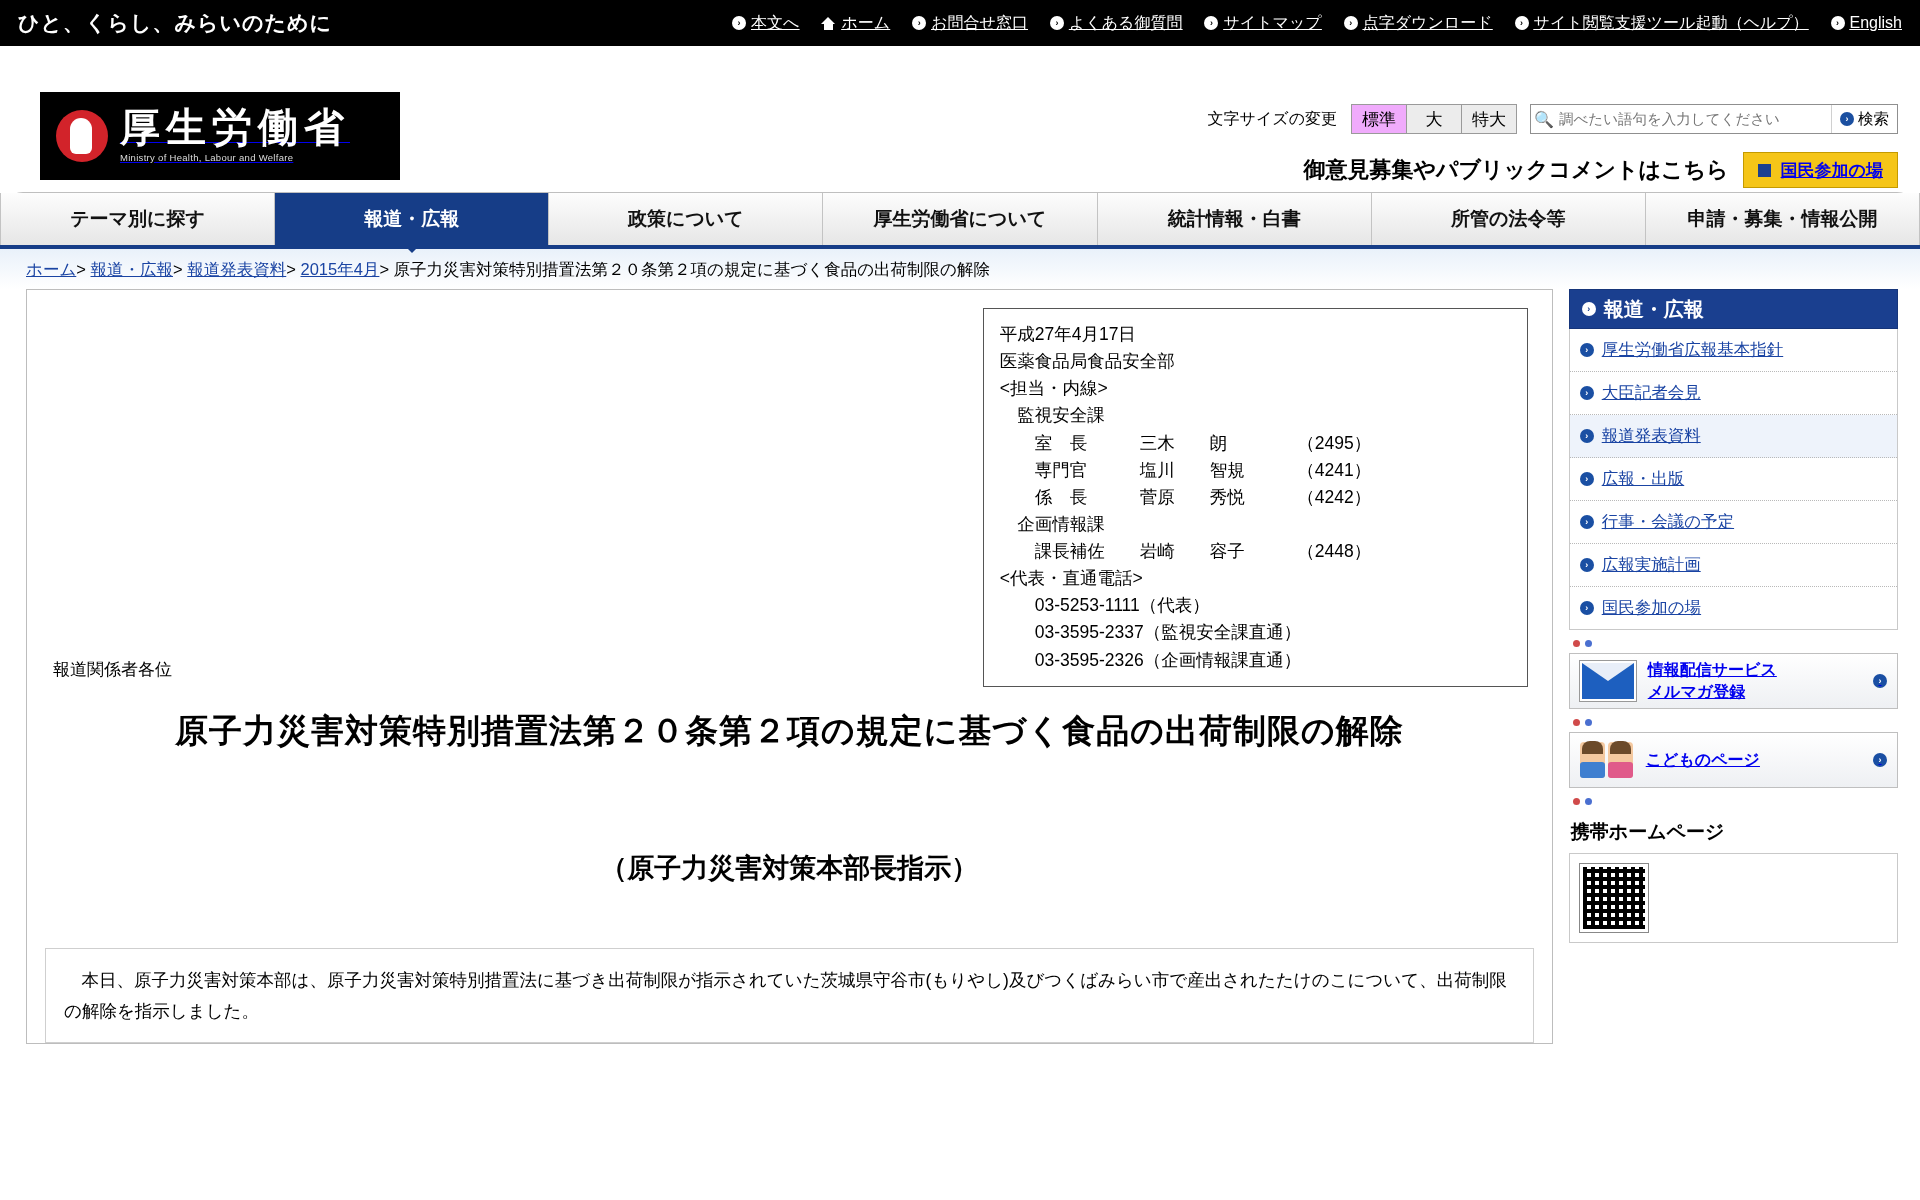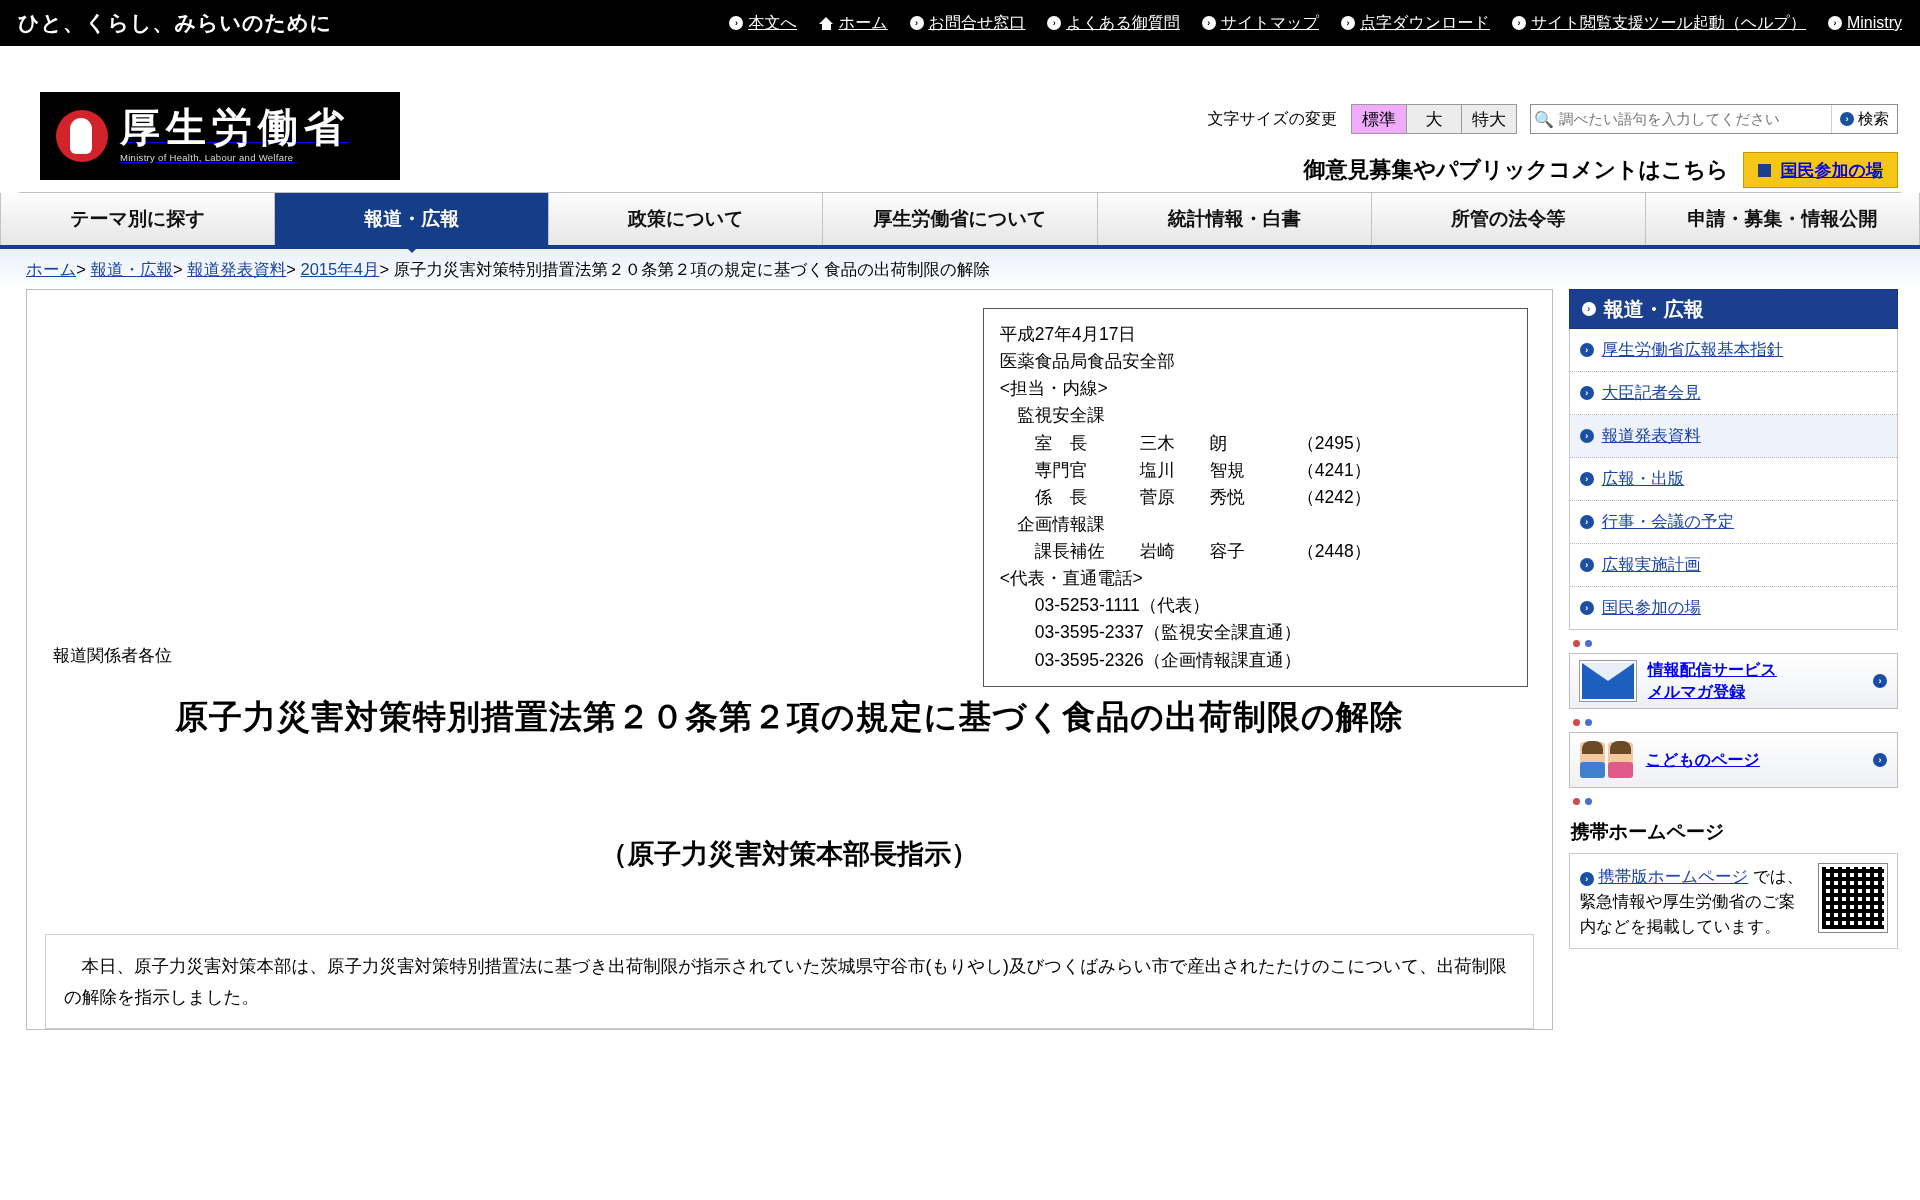--- a/index.html
+++ b/index.html
@@ -110,21 +110,21 @@
     padding:10px 0 8px 26px;font-size:16.5px;
     background:linear-gradient(#e9f1fa,#ffffff);
   }
   .crumbs a{color:#1a44a3;text-decoration:underline;}
 
   
   .content{display:flex;padding:0 22px 0 26px;box-sizing:border-box;}
   .main{width:1530px;position:relative;}
   .main-box{
     border:1px solid #bdbdbd;background:#fff;min-height:700px;position:relative;
-    padding:14px 18px 0 18px;box-sizing:border-box;
+    padding:28px 18px 0 18px;box-sizing:border-box;
   }
   .contact-box{
     position:absolute;right:24px;top:18px;width:545px;
     border:1px solid #555;padding:12px 16px;box-sizing:border-box;
     font-size:17.5px;line-height:1.55;
   }
   .contact-line{white-space:pre;}
   .notice-to{margin-top:340px;font-size:17px;padding-left:8px;}
   .doc-title{
     text-align:center;font-size:33px;font-weight:bold;margin-top:28px;letter-spacing:1px;
@@ -219,21 +219,21 @@
       <a class="toplink" href="#">
         <span class="arrowcircle">›</span>
         <span class="lbl">点字ダウンロード</span>
       </a>
       <a class="toplink" href="#">
         <span class="arrowcircle">›</span>
         <span class="lbl">サイト閲覧支援ツール起動（ヘルプ）</span>
       </a>
       <a class="toplink" href="#">
         <span class="arrowcircle">›</span>
-        <span class="lbl">Ministry</span>
+        <span class="lbl">English</span>
       </a>
     </div>
   </div>
 
   <div class="header">
     <a class="logo" href="#">
       <span class="logo-mark"></span>
       <span class="logo-text">
         <span class="logo-jp">厚生労働省</span><br>
         <span class="logo-en">Ministry of Health, Labour and Welfare</span>
@@ -374,22 +374,17 @@
         <span class="banner-text">こどものページ</span>
         <span class="arrowcircle sm">›</span>
       </a>
 
       <div class="dots">
           <i></i>
           <i></i>
         </div>
       <div class="mobile-title">携帯ホームページ</div>
       <div class="mobile-box">
-        <div class="mobile-text">
-          <span class="arrowcircle sm">›</span>
-          <a href="#">携帯版ホームページ</a>
-          <span>では、緊急情報や厚生労働省のご案内などを掲載しています。</span>
-        </div>
         <div class="qr"></div>
       </div>
     </div>
   </div>
 </div>
 
 </body></html>

